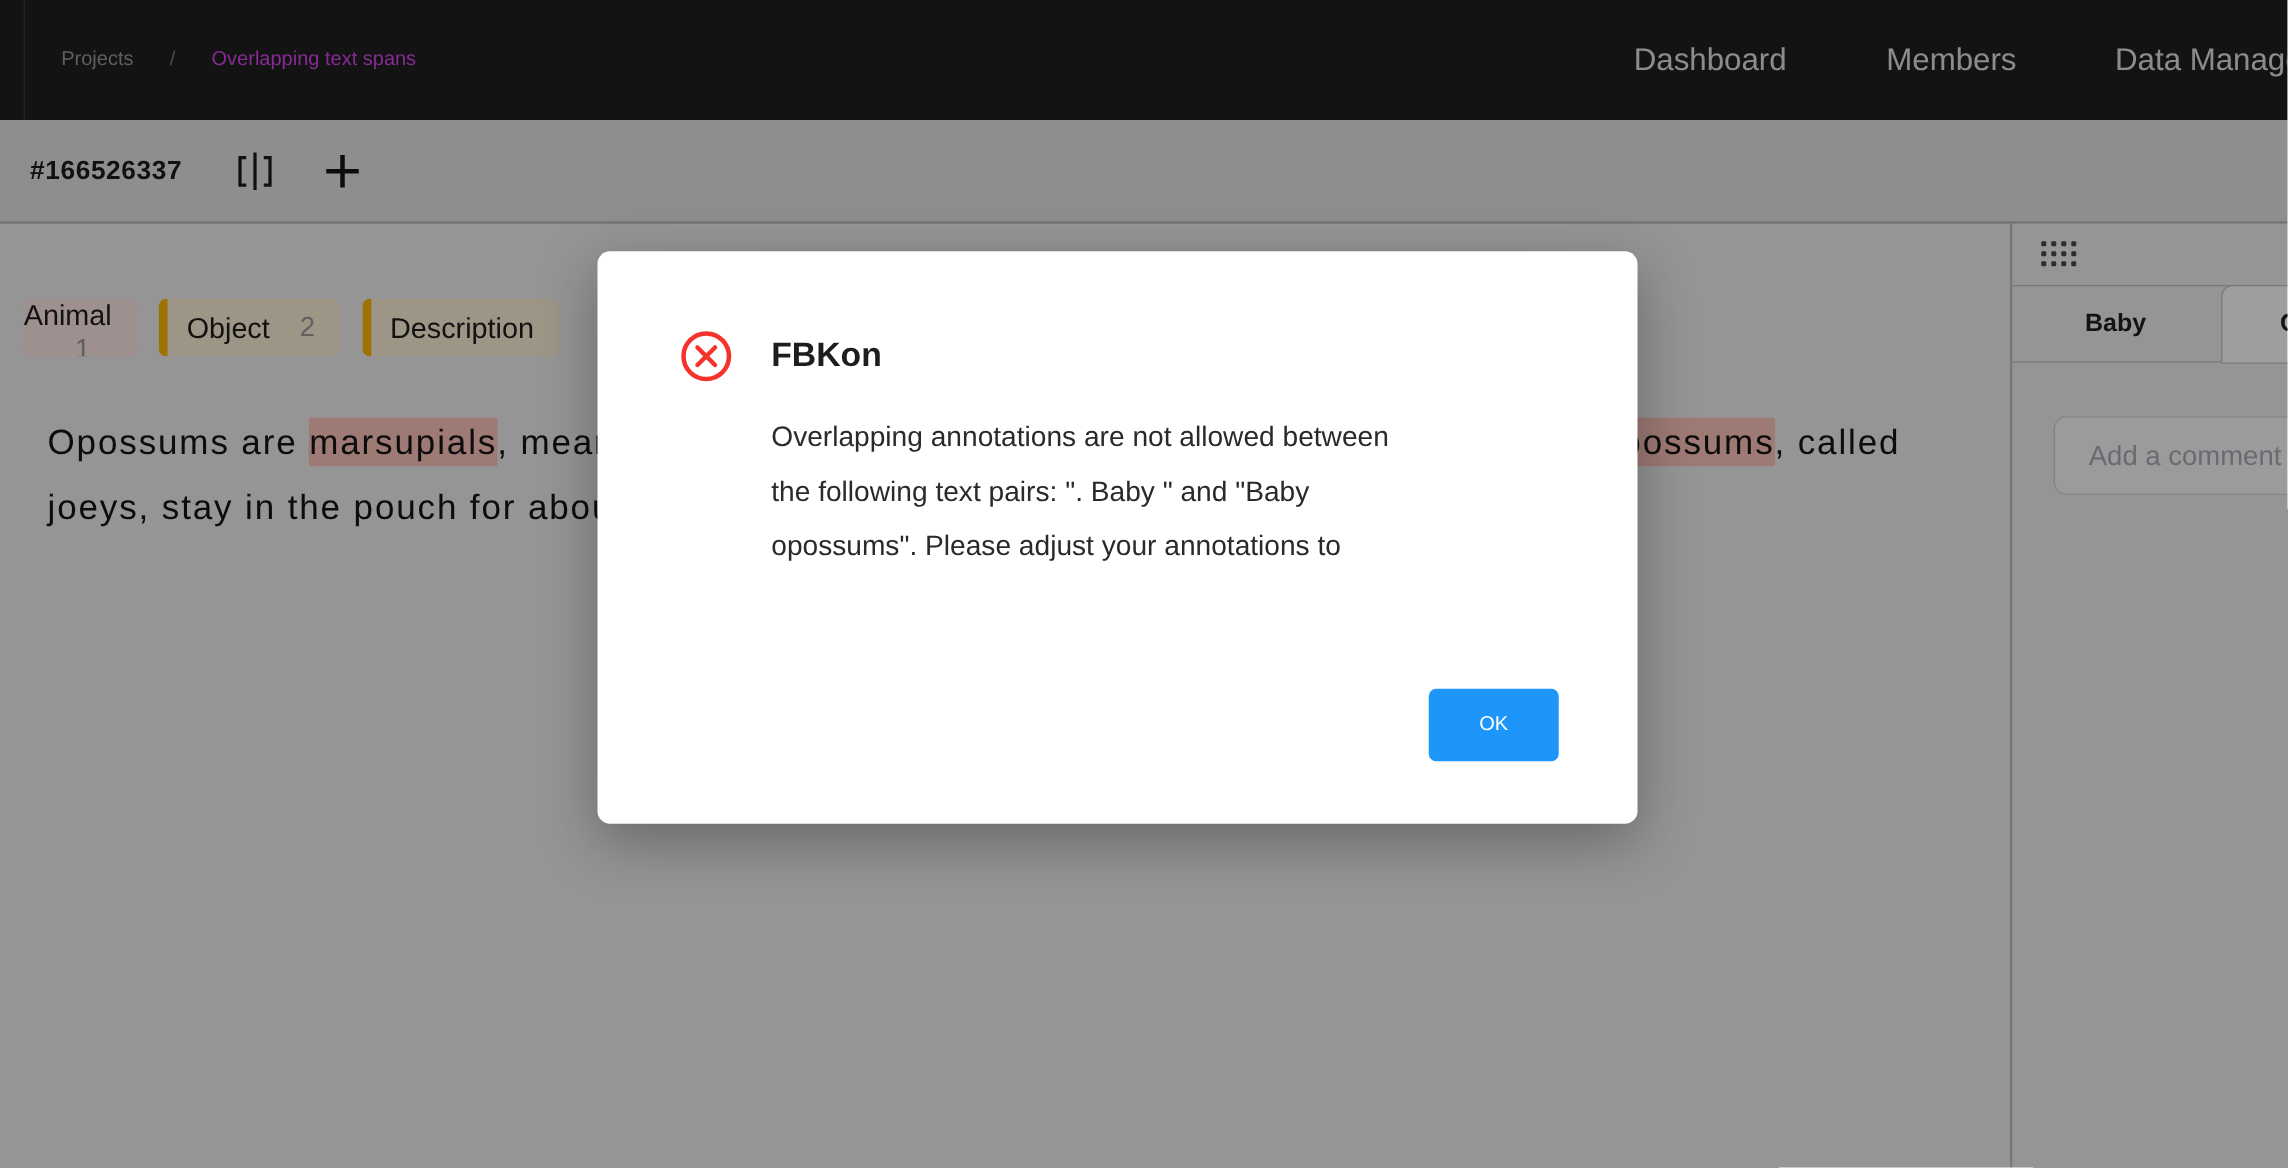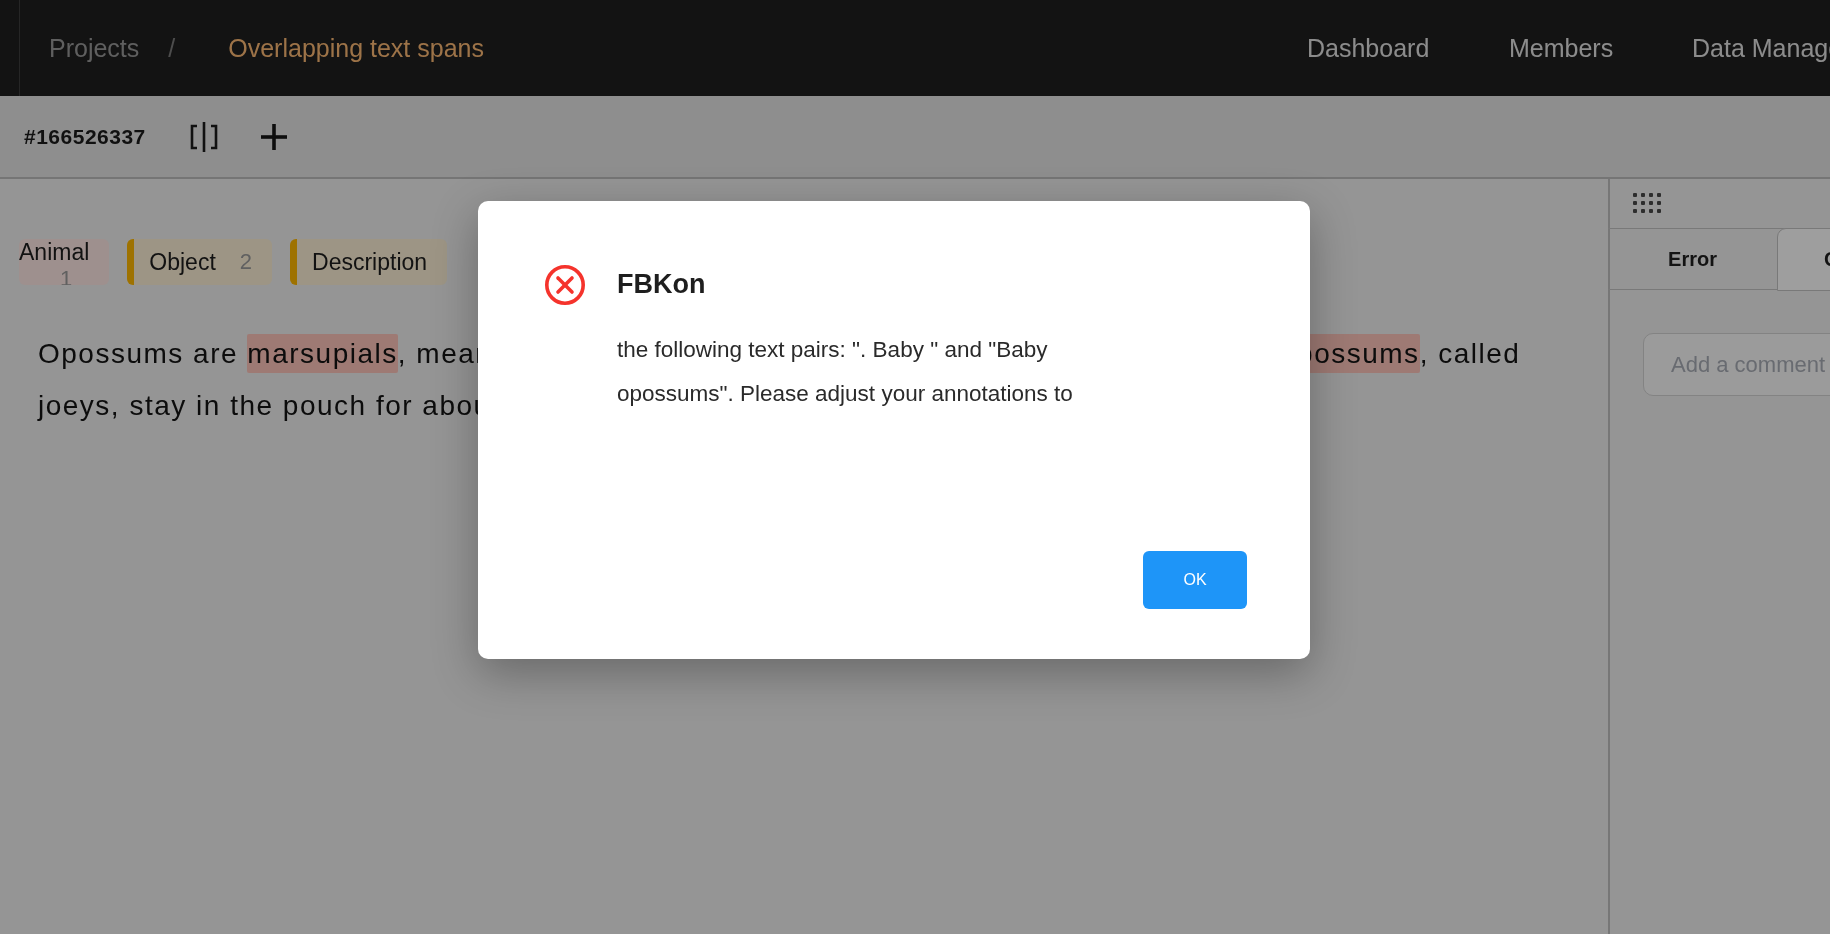--- a/index.html
+++ b/index.html
@@ -4,24 +4,24 @@
 <style>
   * { margin:0; padding:0; box-sizing:border-box; }
   html,body { width:1830px; height:934px; overflow:hidden; background:#f0f0f0;
               font-family:"Liberation Sans","DejaVu Sans",sans-serif; }
   .app { position:relative; width:1830px; height:934px; }
 
   
   .navbar { position:absolute; left:0; top:0; width:1830px; height:96px; background:#202020; }
   .navbar-edge { position:absolute; left:19px; top:0; width:1px; height:96px; background:#3e3e3e; }
   .breadcrumb { position:absolute; left:49px; top:0; height:96px; display:flex; align-items:center; gap:29px;
-                font-size:25px; }
+                font-size:16px; }
   .crumb-parent { color:#9a9a9a; }
   .crumb-sep { color:#7d7d7d; }
-  .crumb-current { color:#fdba74;margin-left:24px; }
+  .crumb-current { color:#d946ef; }
   .nav-link { position:absolute; top:0; height:96px; line-height:96px; font-size:25px; color:#e2e2e2; white-space:nowrap; }
 
   
   .toolbar { position:absolute; left:0; top:96px; width:1830px; height:83px; background:#e6e6e6;
              border-bottom:2px solid #bdbdbd; }
   .task-id { position:absolute; left:24px; top:0; height:81px; line-height:81px;
              font-size:21px; font-weight:600; color:#1c1c1c; letter-spacing:0.5px; }
   .tb-icon-btn { position:absolute; top:22px; width:38px; height:38px; display:flex; align-items:center;
                  justify-content:center; cursor:pointer; }
   .tb-icon-columns { left:185px; }
@@ -182,34 +182,35 @@
         <i></i>
         <i></i>
         <i></i>
         <i></i>
         <i></i>
         <i></i>
         <i></i>
         <i></i>
     </span>
     <div class="side-tabs">
-      <span class="tab-info">Error</span>
+      <span class="tab-info">Baby</span>
       <span class="tab-comments">Comments</span>
     </div>
     <input class="comment-input" type="text" placeholder="Add a comment" style="">
   </aside>
 
   <div class="mask"></div>
   <div class="modal">
     <svg class="modal-icon" viewBox="0 0 42 42">
       <circle cx="21" cy="21" r="18.2" fill="none" stroke="#f5332c" stroke-width="3.6"></circle>
       <line x1="14" y1="14" x2="28" y2="28" stroke="#f5332c" stroke-width="3.6" stroke-linecap="round"></line>
       <line x1="28" y1="14" x2="14" y2="28" stroke="#f5332c" stroke-width="3.6" stroke-linecap="round"></line>
     </svg>
     <div class="modal-title">FBKon</div>
     <div class="modal-message" id="modal-message">
+        <div>Overlapping annotations are not allowed between</div>
         <div>the following text pairs: ". Baby " and "Baby</div>
         <div>opossums". Please adjust your annotations to</div>
       </div>
     <button class="ok-btn">OK</button>
   </div>
 
 </div>
 
 </body></html>

